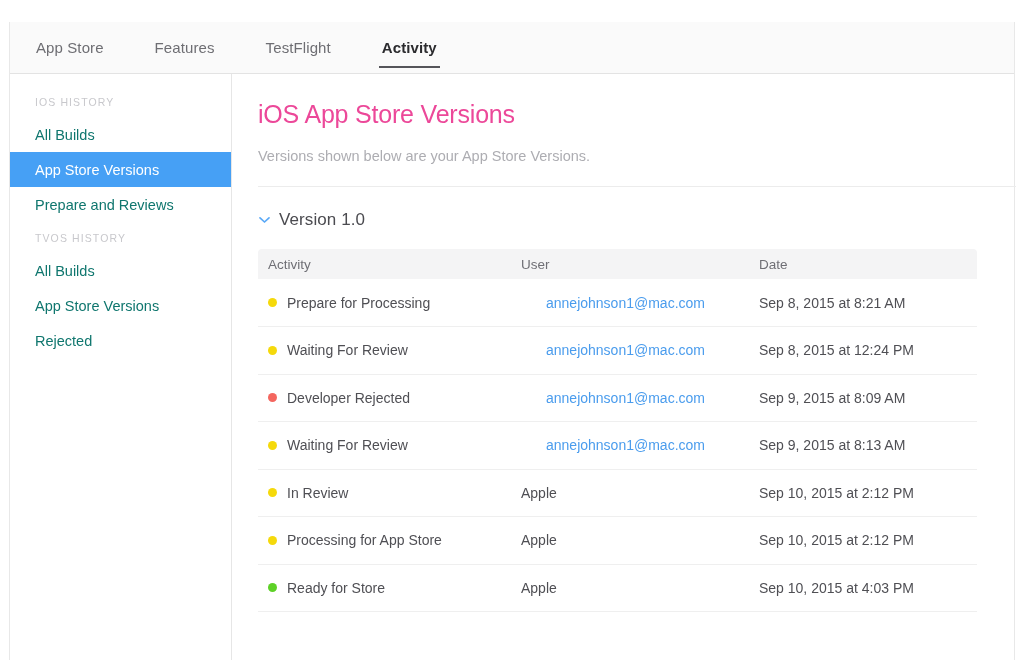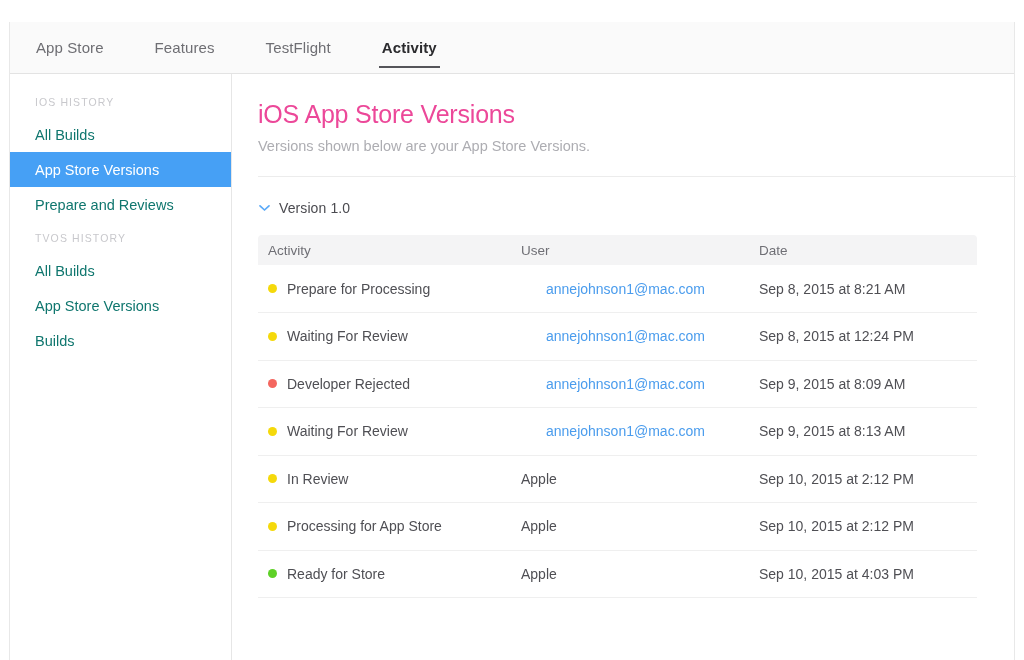--- a/index.html
+++ b/index.html
@@ -90,21 +90,21 @@
     padding:26px 0 0 26px;
     min-width:0;
   }
   .page-title {
     font-size:25px;
     font-weight:normal;
     color:#ec4899;
     letter-spacing:-0.2px;
   }
   .page-sub {
-    margin-top:9px;
+    margin-top:19px;
     font-size:14.5px;
     color:#adadb2;
   }
   .hr {
     margin:22px 0 0 0;
     width:758px;
     height:1px;
     background:#ececec;
   }
 
@@ -115,21 +115,21 @@
     cursor:pointer;
     width:max-content;
   }
   .chevron {
     width:12px; height:12px;
     margin-right:9px;
     display:flex; align-items:center; justify-content:center;
   }
   .chevron svg { display:block; }
   .version-title {
-    font-size:14px;
+    font-size:17px;
     color:#4b4b50;
     letter-spacing:.1px;
   }
 
   
   .table {
     margin-top:19px;
     width:719px;
     border-collapse:collapse;
     table-layout:fixed;
@@ -183,21 +183,21 @@
   <div class="body">
 
     <div class="sidebar" id="sidebar">
         <div class="sb-section">iOS HISTORY</div>
         <div class="sb-item">All Builds</div>
         <div class="sb-item active">App Store Versions</div>
         <div class="sb-item">Prepare and Reviews</div>
         <div class="sb-section">tvOS HISTORY</div>
         <div class="sb-item">All Builds</div>
         <div class="sb-item">App Store Versions</div>
-        <div class="sb-item">Builds</div>
+        <div class="sb-item">Rejected</div>
       </div>
 
     <div class="main">
 
       <h1 class="page-title">iOS App Store Versions</h1>
       <div class="page-sub">Versions shown below are your App Store Versions.</div>
       <div class="hr"></div>
 
       <div class="version-head">
         <span class="chevron">

